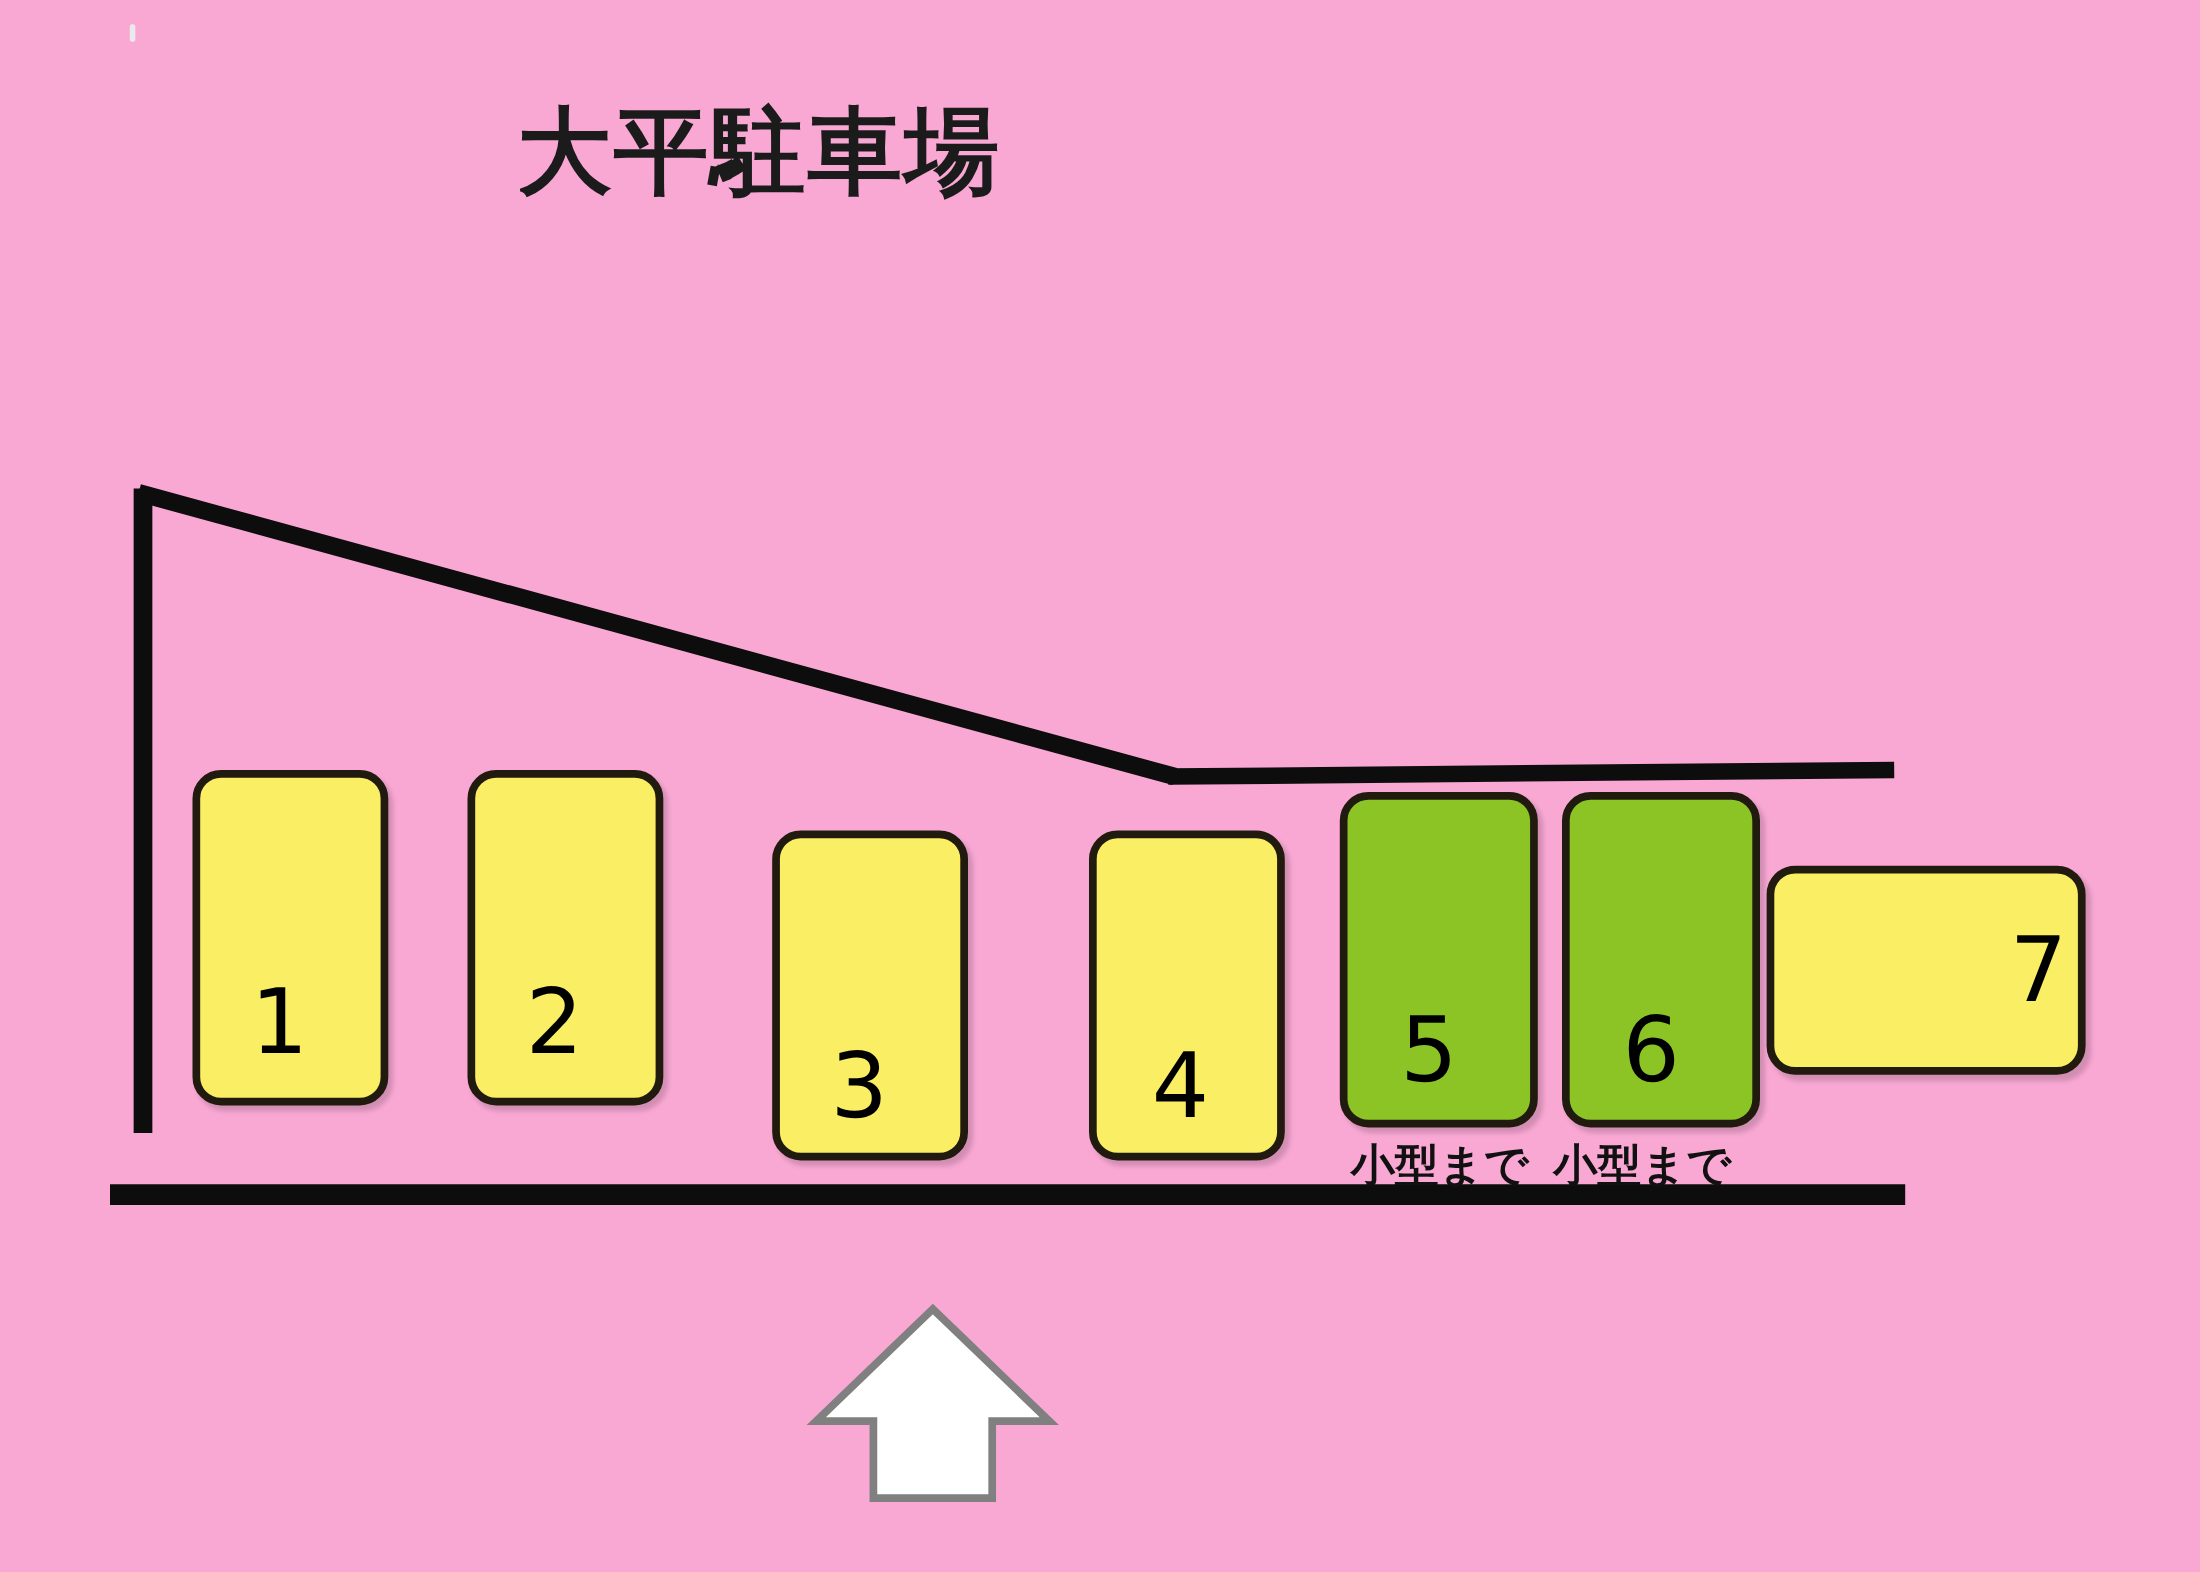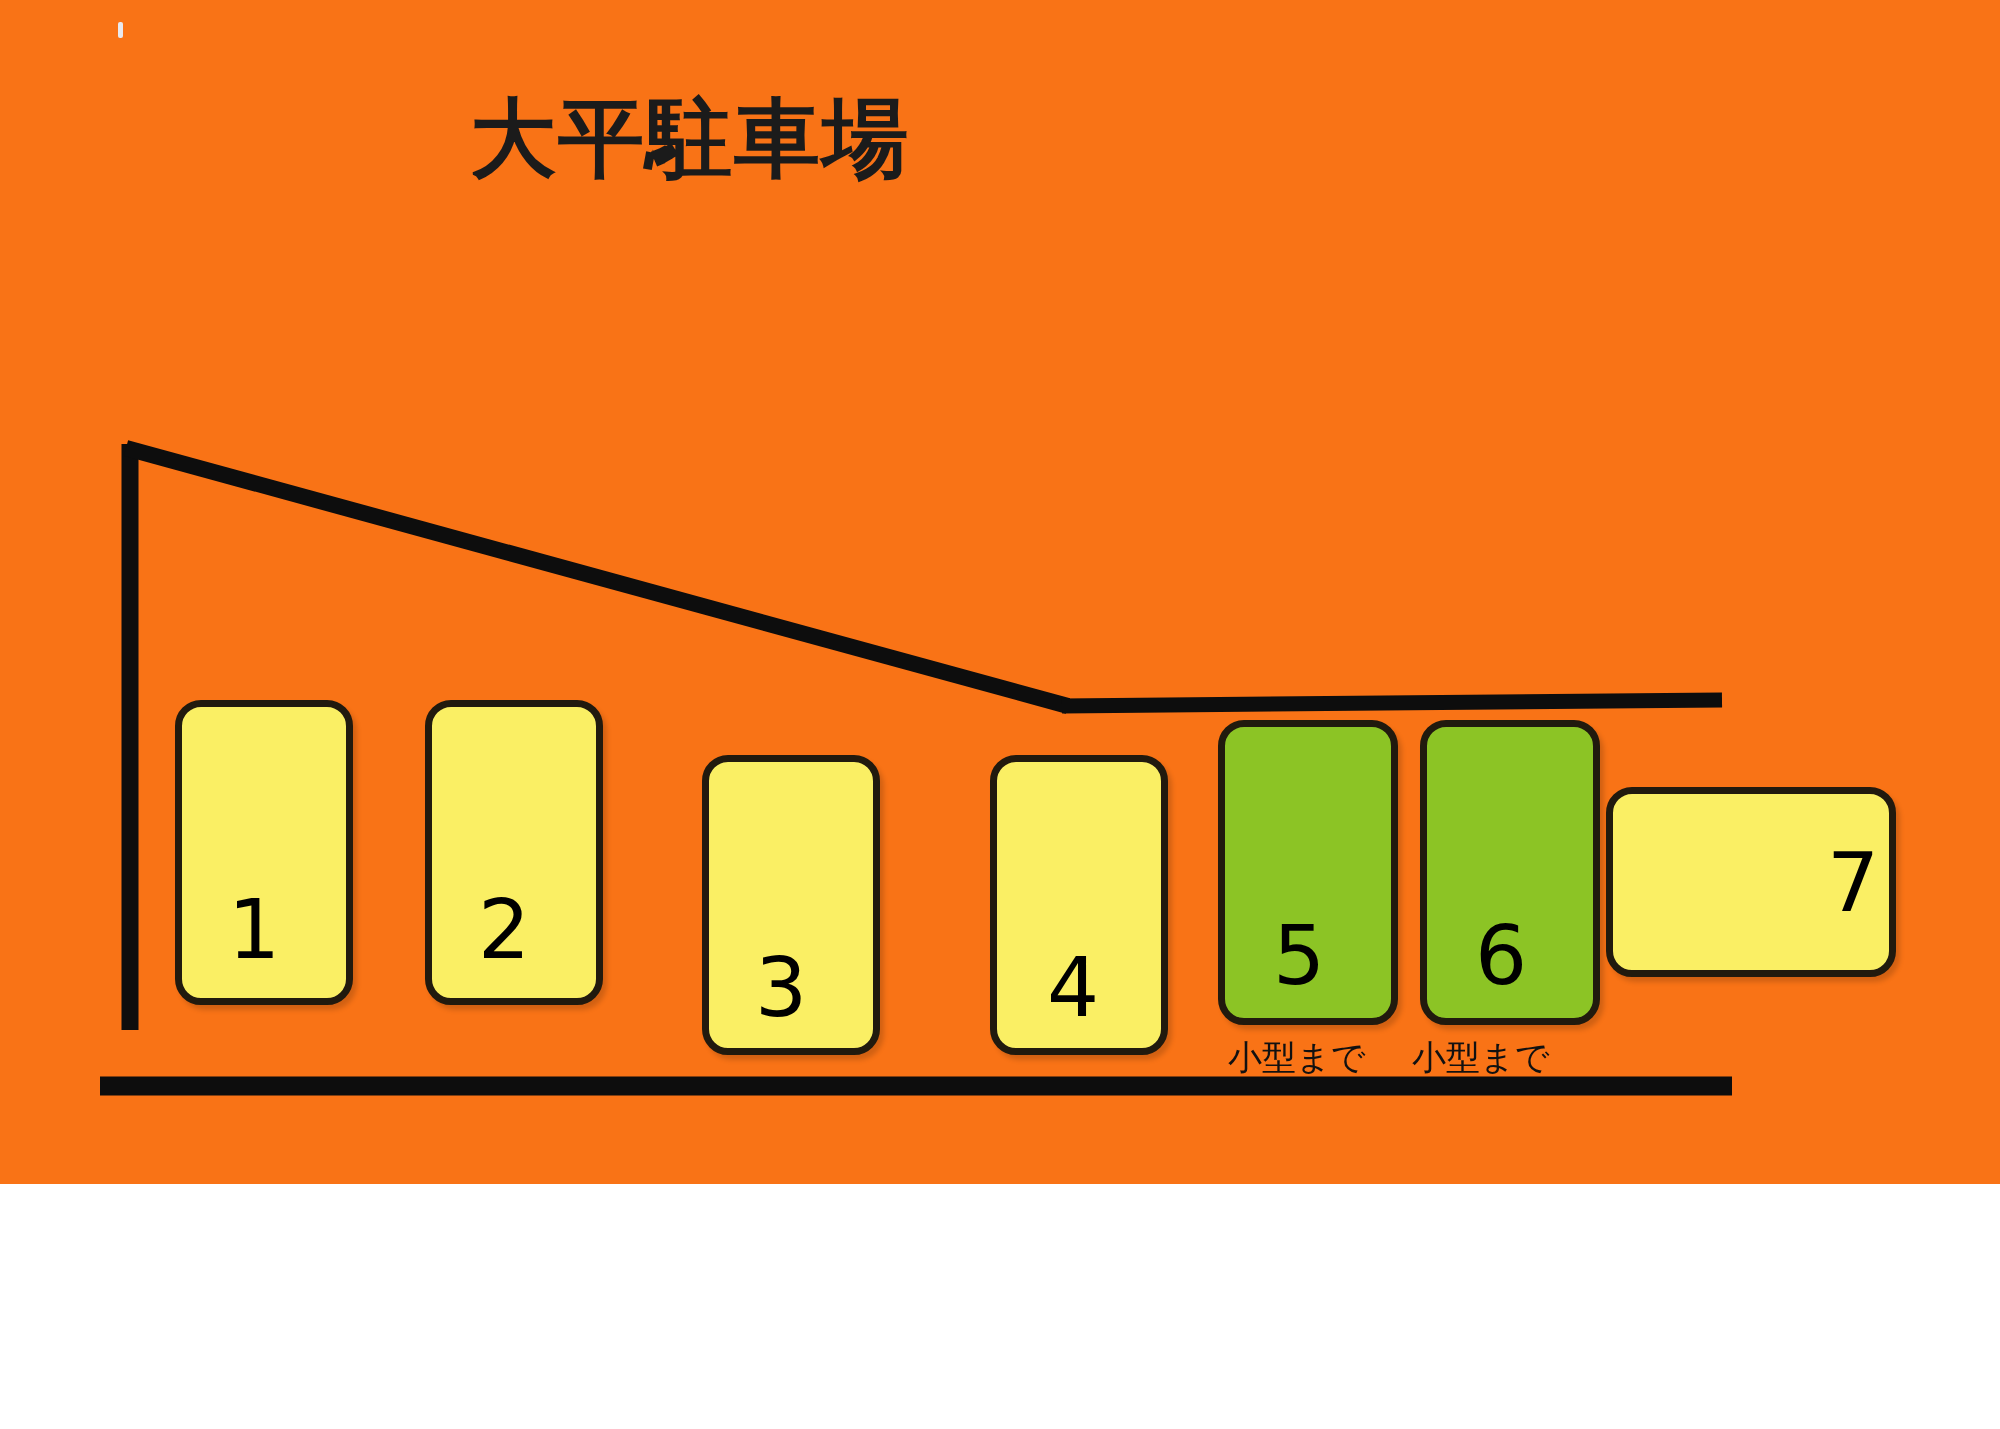--- a/index.html
+++ b/index.html
@@ -6,22 +6,22 @@
     margin: 0;
     padding: 0;
     background: #ffffff;
   }
   body {
     font-family: "Liberation Sans", "DejaVu Sans", sans-serif;
   }
   #stage {
     position: relative;
     width: 2000px;
-    height: 1184px;
-    background: #f97316;
+    height: 1429px;
+    background: #f9a8d4;
     overflow: hidden;
   }
   #map-title {
     position: absolute;
     left: 470px;
     top: 92px;
     font-family: "DejaVu Sans", "Liberation Sans", sans-serif;
     font-size: 86px;
     font-weight: bold;
     letter-spacing: 2px;
@@ -47,24 +47,25 @@
     position: absolute;
     font-family: "DejaVu Sans", "Liberation Sans", sans-serif;
     font-size: 82px;
     color: #000000;
     line-height: 1;
     font-weight: 400;
   }
   .stall-note {
     position: absolute;
     font-family: "DejaVu Sans", "Liberation Sans", sans-serif;
-    font-size: 34px;
+    font-size: 40px;
     color: #111111;
     white-space: nowrap;
     line-height: 1;
+    font-weight: bold;
   }
   .speck {
     position: absolute;
     width: 5px;
     height: 16px;
     background: #e9e9ee;
     border-radius: 2px;
   }
 </style>
 </head>

